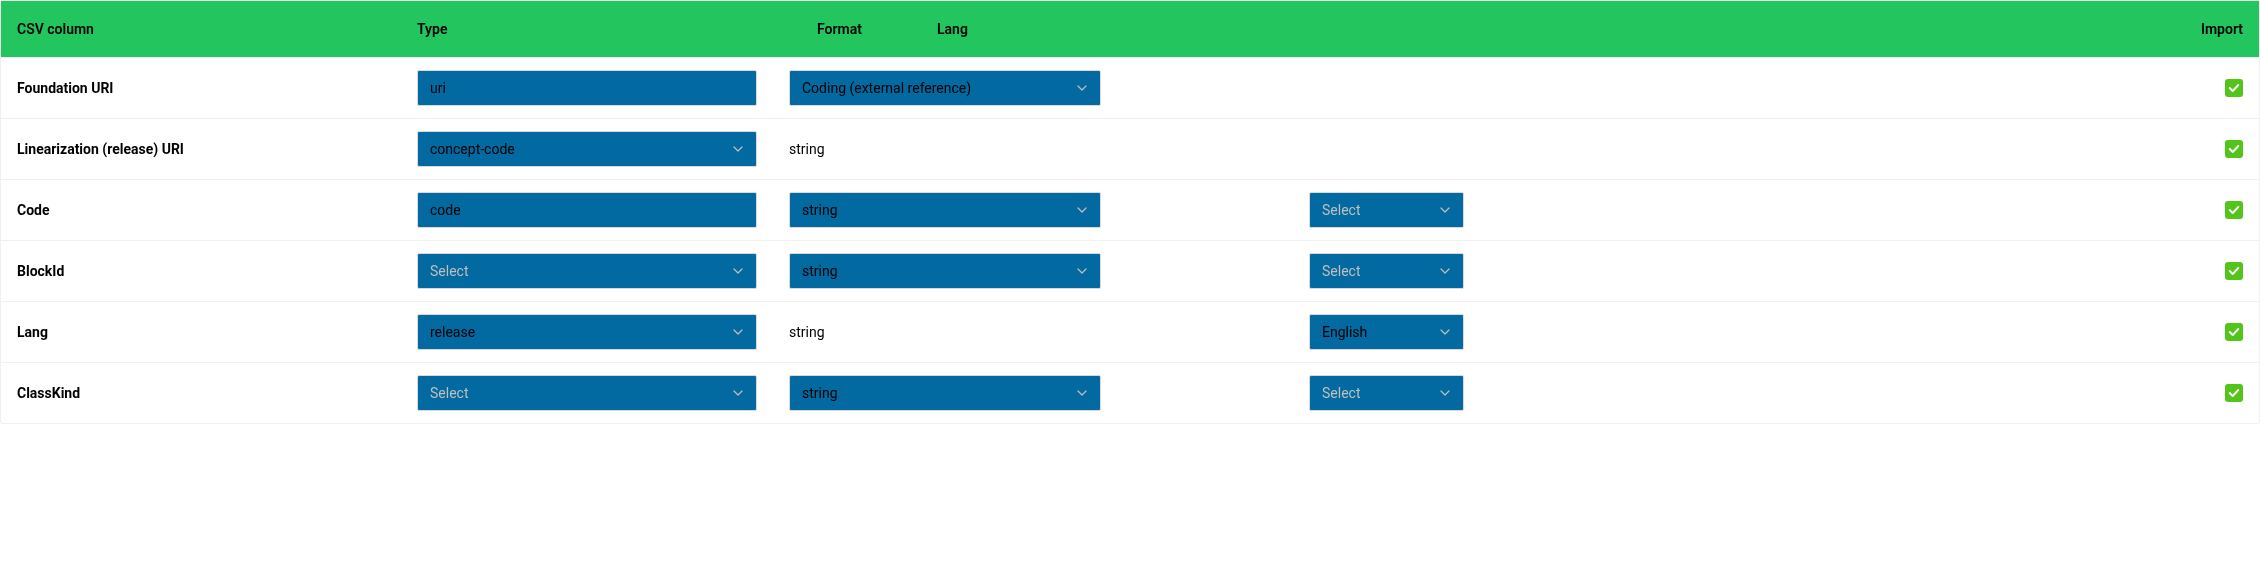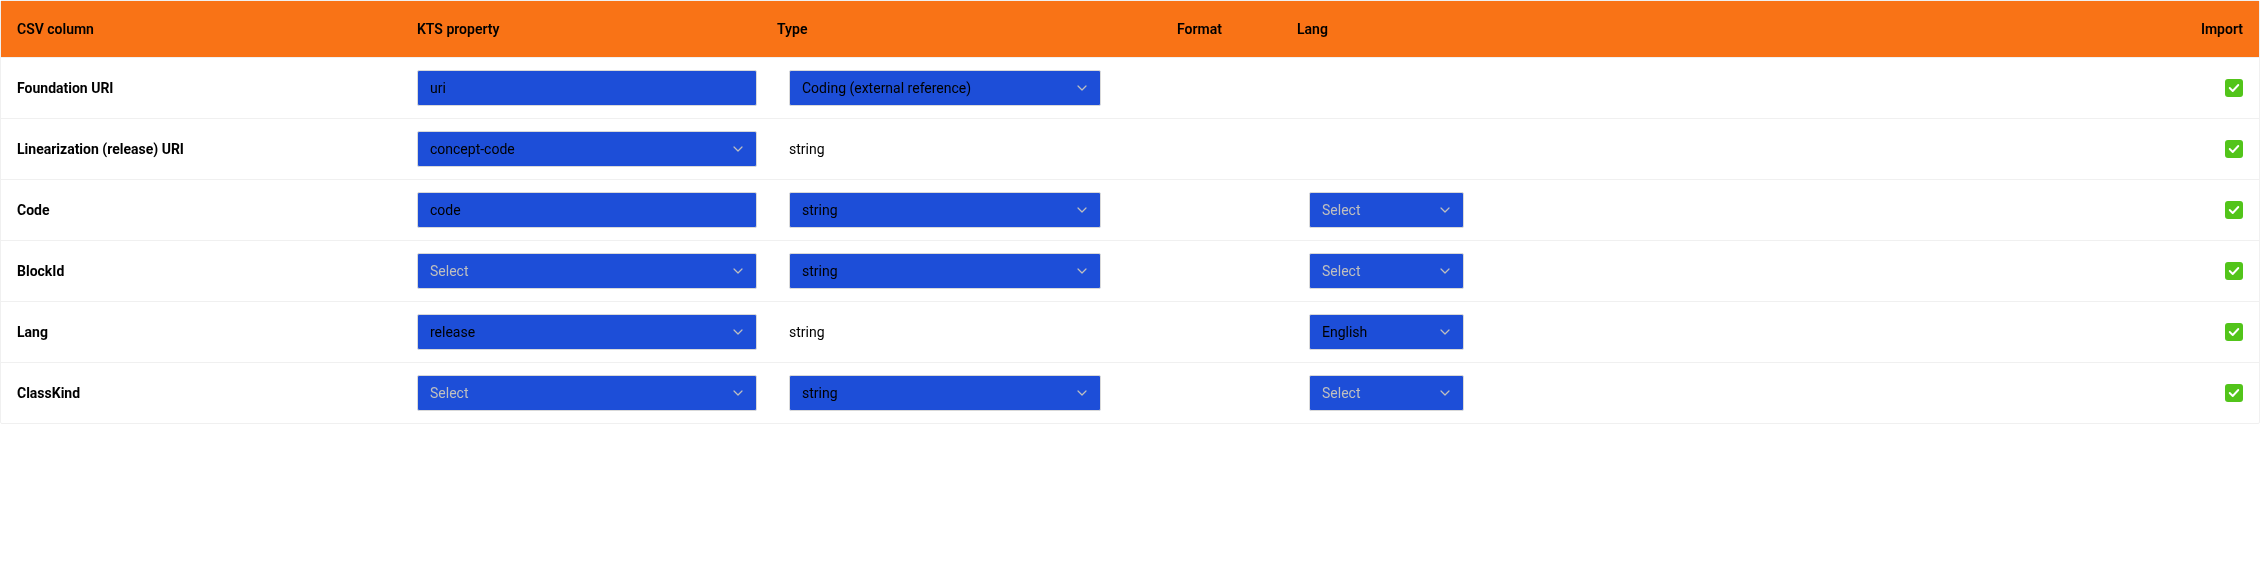--- a/index.html
+++ b/index.html
@@ -8,21 +8,21 @@
     font-size: 14px;
     color: #000;
     background: #fff;
   }
   .table {
     width: 100%;
     border: 1px solid #f0f0f0;
     border-radius: 2px;
   }
   .thead {
-    background: #f97316;
+    background: #22c55e;
     border-bottom: 1px solid #f0f0f0;
   }
   .row {
     display: flex;
     align-items: center;
     border-bottom: 1px solid #f0f0f0;
     min-height: 60px;
   }
   .thead .row {
     min-height: 56px;
@@ -45,21 +45,21 @@
   }
   .select {
     display: flex;
     align-items: center;
     justify-content: space-between;
     width: 100%;
     height: 36px;
     padding: 0 12px;
     border: 1px solid #d9d9d9;
     border-radius: 2px;
-    background: #1d4ed8;
+    background: #0369a1;
     cursor: pointer;
     color: #000;
   }
   .select.placeholder { color: #bfbfbf; }
   .chevron {
     width: 12px;
     height: 12px;
     flex-shrink: 0;
     color: #bfbfbf;
   }
@@ -80,21 +80,20 @@
   .col-kts .select { width: 340px; }
   .col-type .select { width: 312px; }
 </style>
 </head>
 <body>
 
 <div class="table">
   <div class="thead">
     <div class="row">
       <div class="cell col-csv th">CSV column</div>
-      <div class="cell col-kts th">KTS property</div>
       <div class="cell col-type th">Type</div>
       <div class="cell col-format th">Format</div>
       <div class="cell col-lang th">Lang</div>
       <div class="cell col-import th">Import</div>
     </div>
   </div>
   <div class="tbody" id="tbody">
       <div class="row">
         <div class="cell col-csv">Foundation URI</div>
         <div class="cell col-kts">

